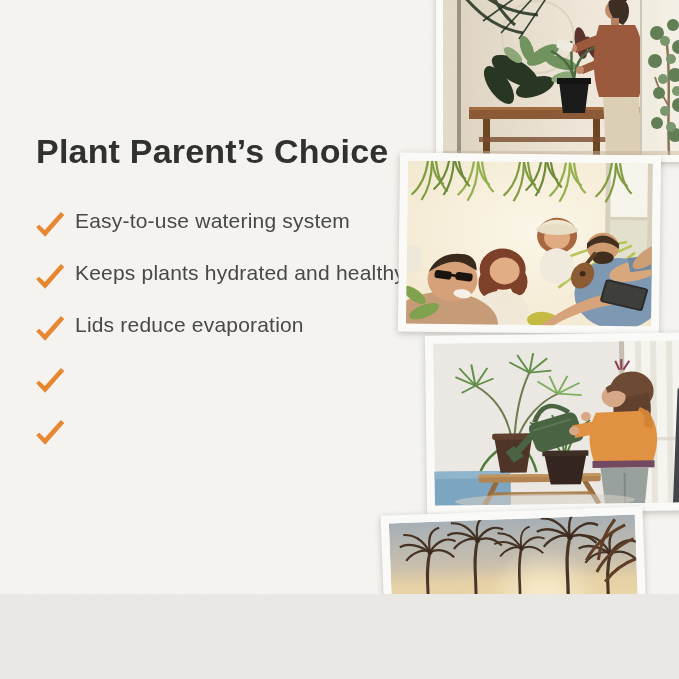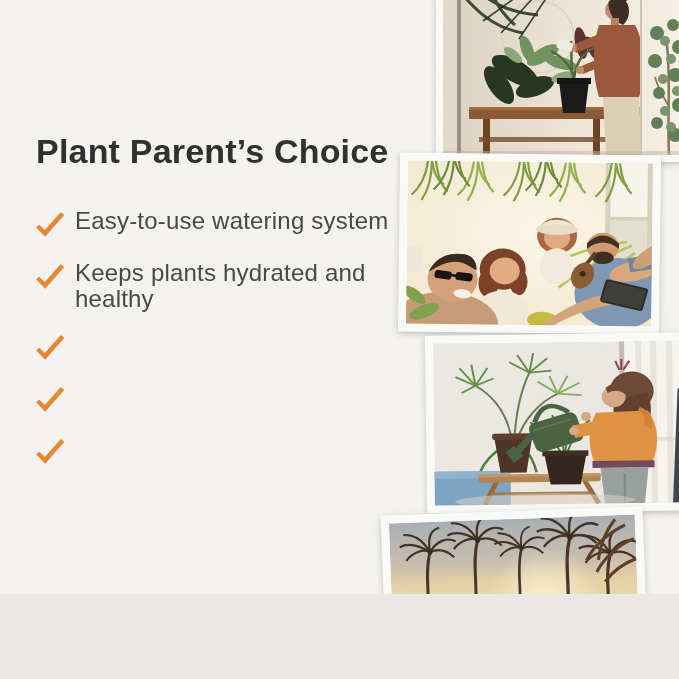--- a/index.html
+++ b/index.html
@@ -14,21 +14,21 @@
     font-size:34px;line-height:1.05;font-weight:700;letter-spacing:.2px;
     color:var(--heading,#2d2d2d);
   }
   .features{
     position:absolute;left:35px;top:208px;width:372px;
     list-style:none;margin:0;padding:0;
   }
   .feature{display:flex;align-items:flex-start;gap:10px;margin-bottom:19px;}
   .check{width:30px;height:32px;flex:0 0 30px;margin-top:1px;color:var(--accent,#e8862d);}
   .feature-label{
-    font-size:24px;line-height:26px;color:var(--text,#454545);
+    font-size:21px;line-height:26px;color:var(--text,#454545);
     letter-spacing:.2px;white-space:pre-line;
   }
   
   .photo{
     position:absolute;margin:0;background:var(--photo_border,#fcfcfa);
     box-shadow:0 2px 6px rgba(80,70,55,.30);
   }
   .photo svg{display:block;}
   .photo1{left:436px;top:-22px;padding:7px;z-index:1;}
   .photo1 svg{width:240px;height:170px;}
@@ -58,20 +58,21 @@
     <li class="feature">
       <svg class="check" viewBox="0 0 40 36" aria-hidden="true">
           <path fill="currentColor" d="M1.5 21 L5.5 17.5 L13 24.5 L34.5 0.5 L39 4.5 L13.5 33.5 Z"></path>
         </svg>
       <span class="feature-label">Keeps plants hydrated and healthy</span>
     </li>
     <li class="feature">
       <svg class="check" viewBox="0 0 40 36" aria-hidden="true">
           <path fill="currentColor" d="M1.5 21 L5.5 17.5 L13 24.5 L34.5 0.5 L39 4.5 L13.5 33.5 Z"></path>
         </svg>
+      <span class="feature-label">Lids reduce evaporation</span>
     </li>
     <li class="feature">
       <svg class="check" viewBox="0 0 40 36" aria-hidden="true">
           <path fill="currentColor" d="M1.5 21 L5.5 17.5 L13 24.5 L34.5 0.5 L39 4.5 L13.5 33.5 Z"></path>
         </svg>
     </li>
     <li class="feature">
       <svg class="check" viewBox="0 0 40 36" aria-hidden="true">
           <path fill="currentColor" d="M1.5 21 L5.5 17.5 L13 24.5 L34.5 0.5 L39 4.5 L13.5 33.5 Z"></path>
         </svg>

